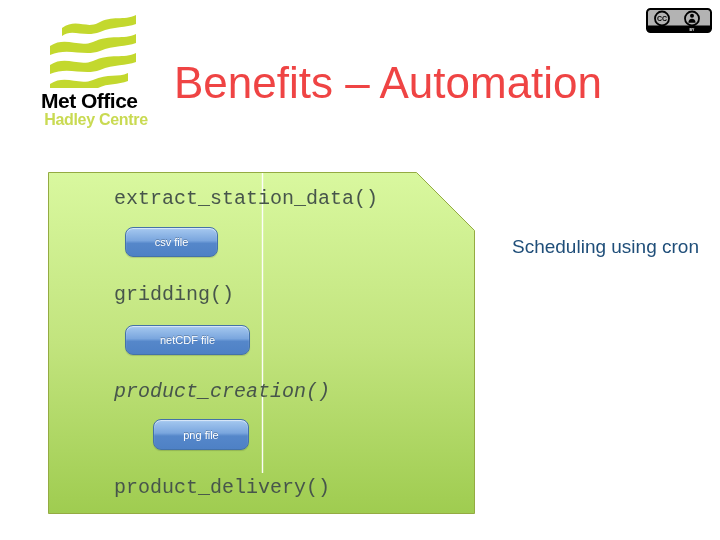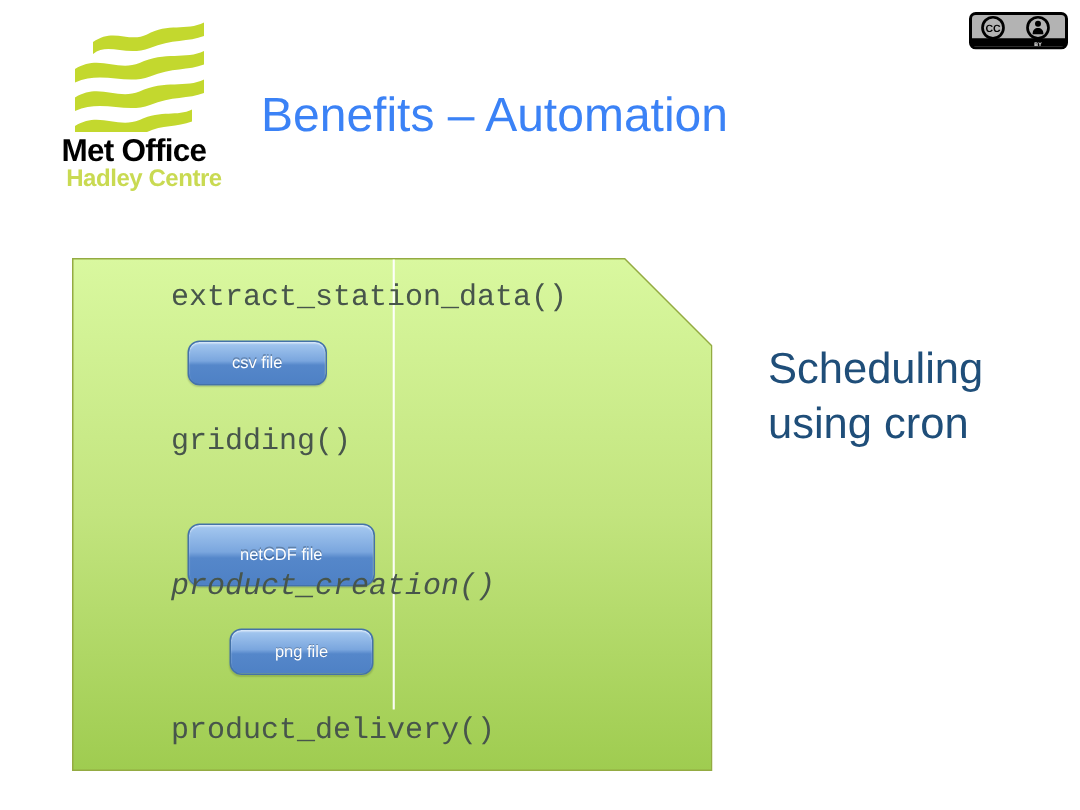--- a/index.html
+++ b/index.html
@@ -19,21 +19,21 @@
     letter-spacing:-0.5px; line-height:21px; margin-top:2px;
   }
   .logo-centre {
     font-size:16px; font-weight:bold; color:#c9da52;
     letter-spacing:-0.3px; line-height:17px;text-align:center;
   }
 
   
   .slide-title {
     position:absolute; left:174px; top:58px;
-    font-size:32px; font-weight:normal; color:#3b82f6;
+    font-size:44px; font-weight:normal; color:#ef4444;
     white-space:nowrap;
   }
 
   
   .cc-badge { position:absolute; left:646px; top:8px; }
 
   
   .flow-shape { position:absolute; left:48px; top:172px; }
 
   .code-line {
@@ -52,27 +52,27 @@
     display:flex; align-items:center; justify-content:center;
     border-radius:8px;
     border:1px solid #4472a8;
     background:linear-gradient(180deg,#a6c9f0 0%, #7aa6de 45%, #5587ca 55%, #4e81c5 100%);
     box-shadow: inset 0 1px 1px rgba(255,255,255,0.6), 0 1px 1px rgba(0,0,0,0.15);
     color:#ffffff; font-size:11px;
     text-shadow:0 -1px 0 rgba(0,0,0,0.25);
     white-space:nowrap;
   }
   .btn-csv    { top:227px; width:93px;  height:30px; }
-  .btn-netcdf { top:325px; width:125px; height:42px;margin-top:24px; }
+  .btn-netcdf { top:325px; width:125px; height:30px; }
   .btn-png    { top:419px; width:96px;  height:31px;margin-left:28px; }
 
   
   .annotation {
     position:absolute; left:512px; top:228px; width:200px;
-    font-size:29px; line-height:37px; color:#1f4e79;
+    font-size:19px; line-height:37px; color:#1f4e79;
   }
 </style>
 </head>
 <body>
 
 <div class="logo">
   <svg class="logo-waves" width="90" height="76" viewBox="0 0 90 76">
     <g fill="#c3d82e">
       <path d="M14,16 C28,6 38,17 50,11 C64,3 76,9 88,3 L88,12 C78,16 66,14 52,20 C36,26 24,16 14,24 Z"></path>
       <path d="M2,34 C18,24 30,36 45,30 C62,22 76,28 88,22 L88,31 C78,35 66,33 52,39 C36,45 20,35 2,43 Z"></path>

